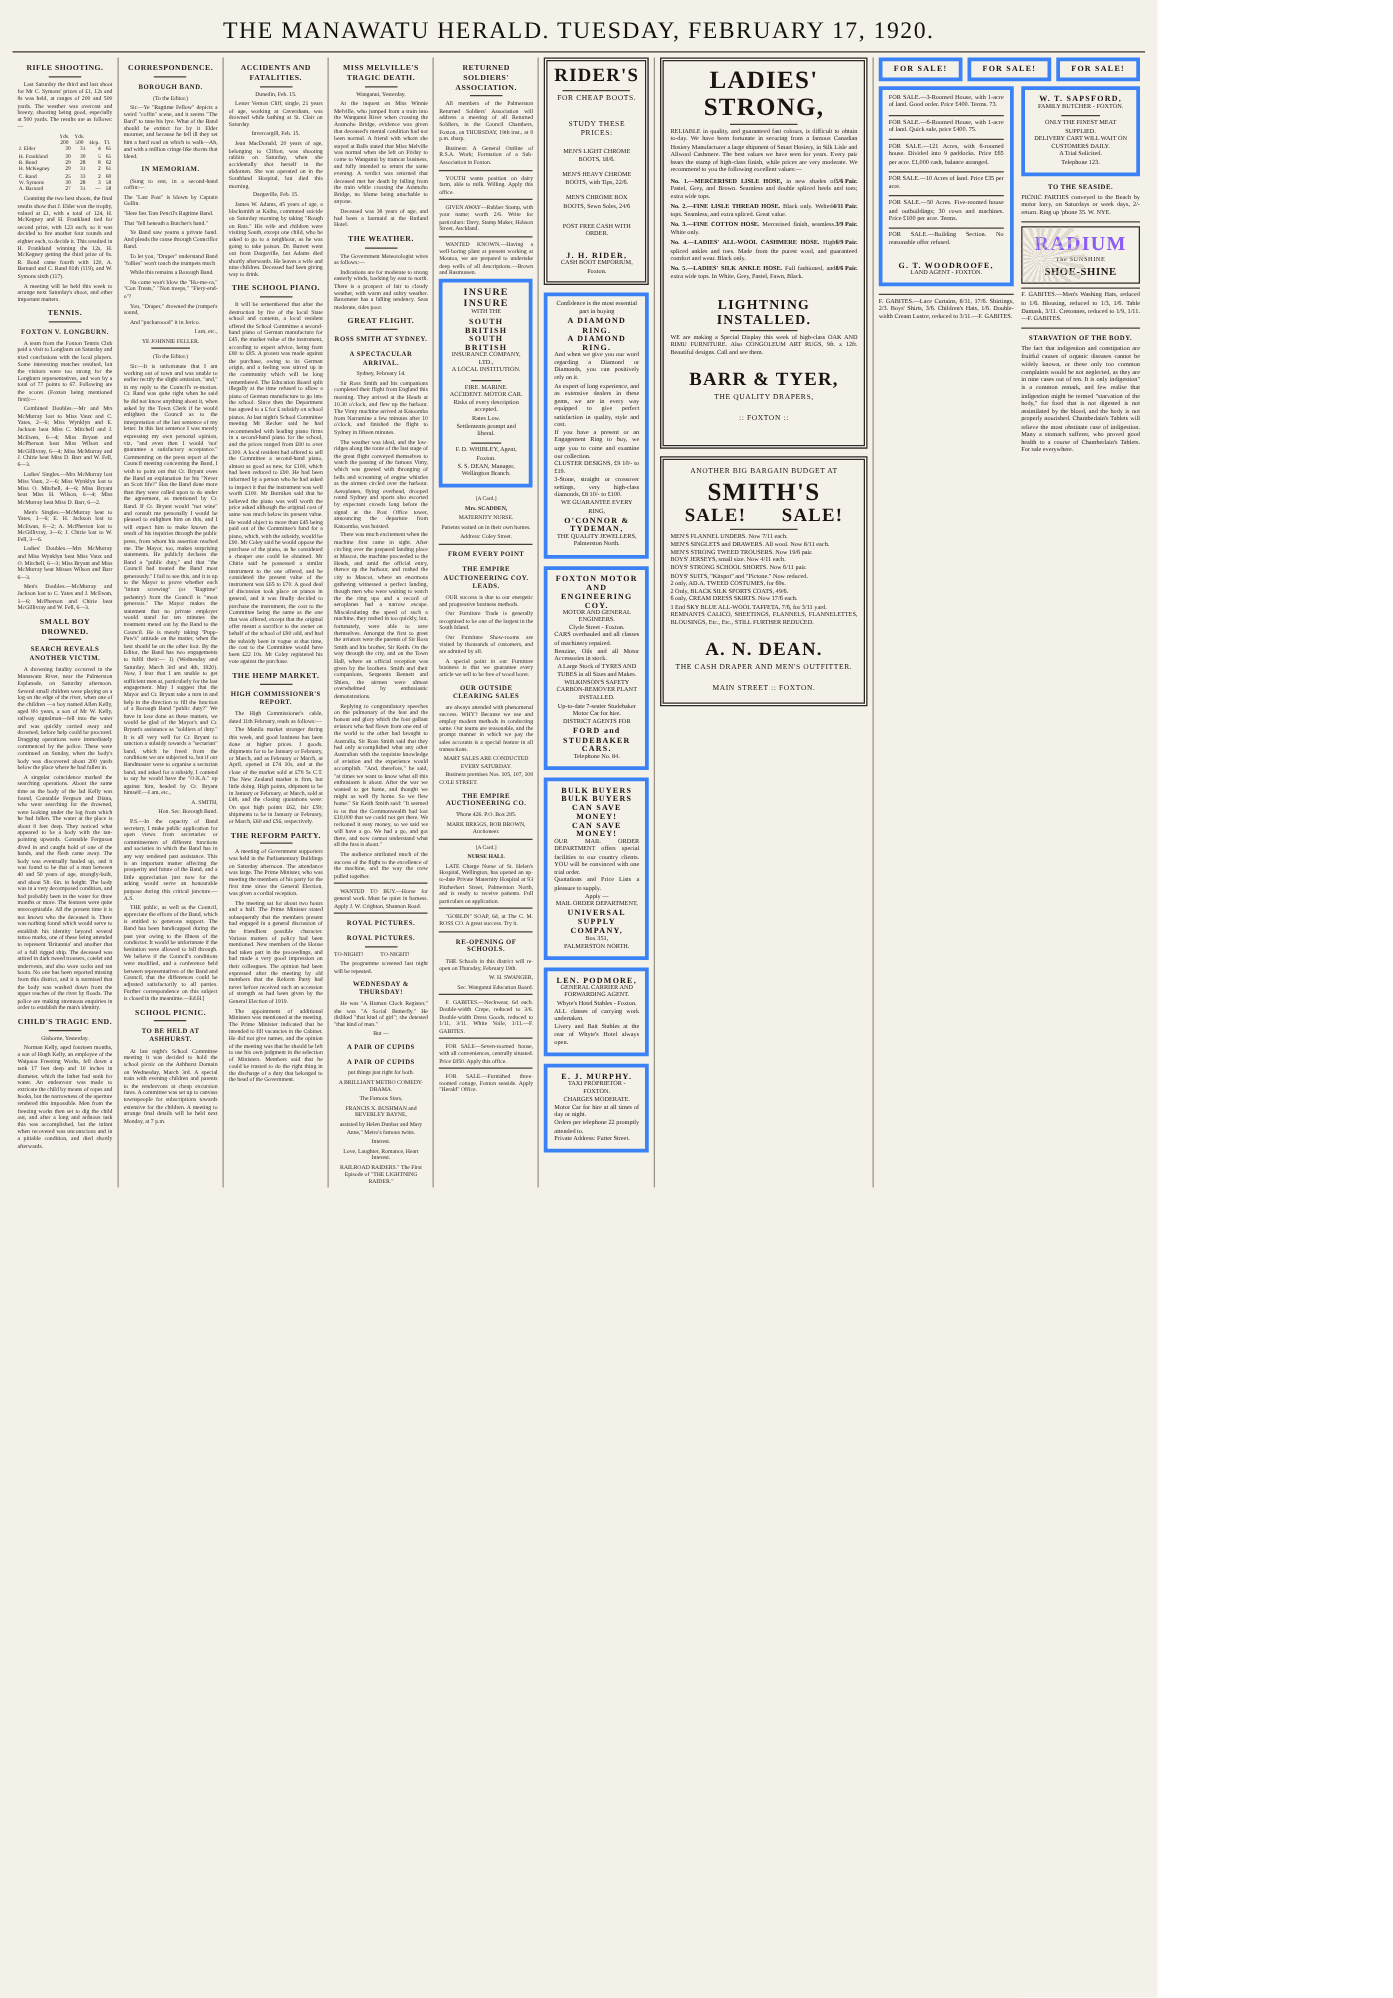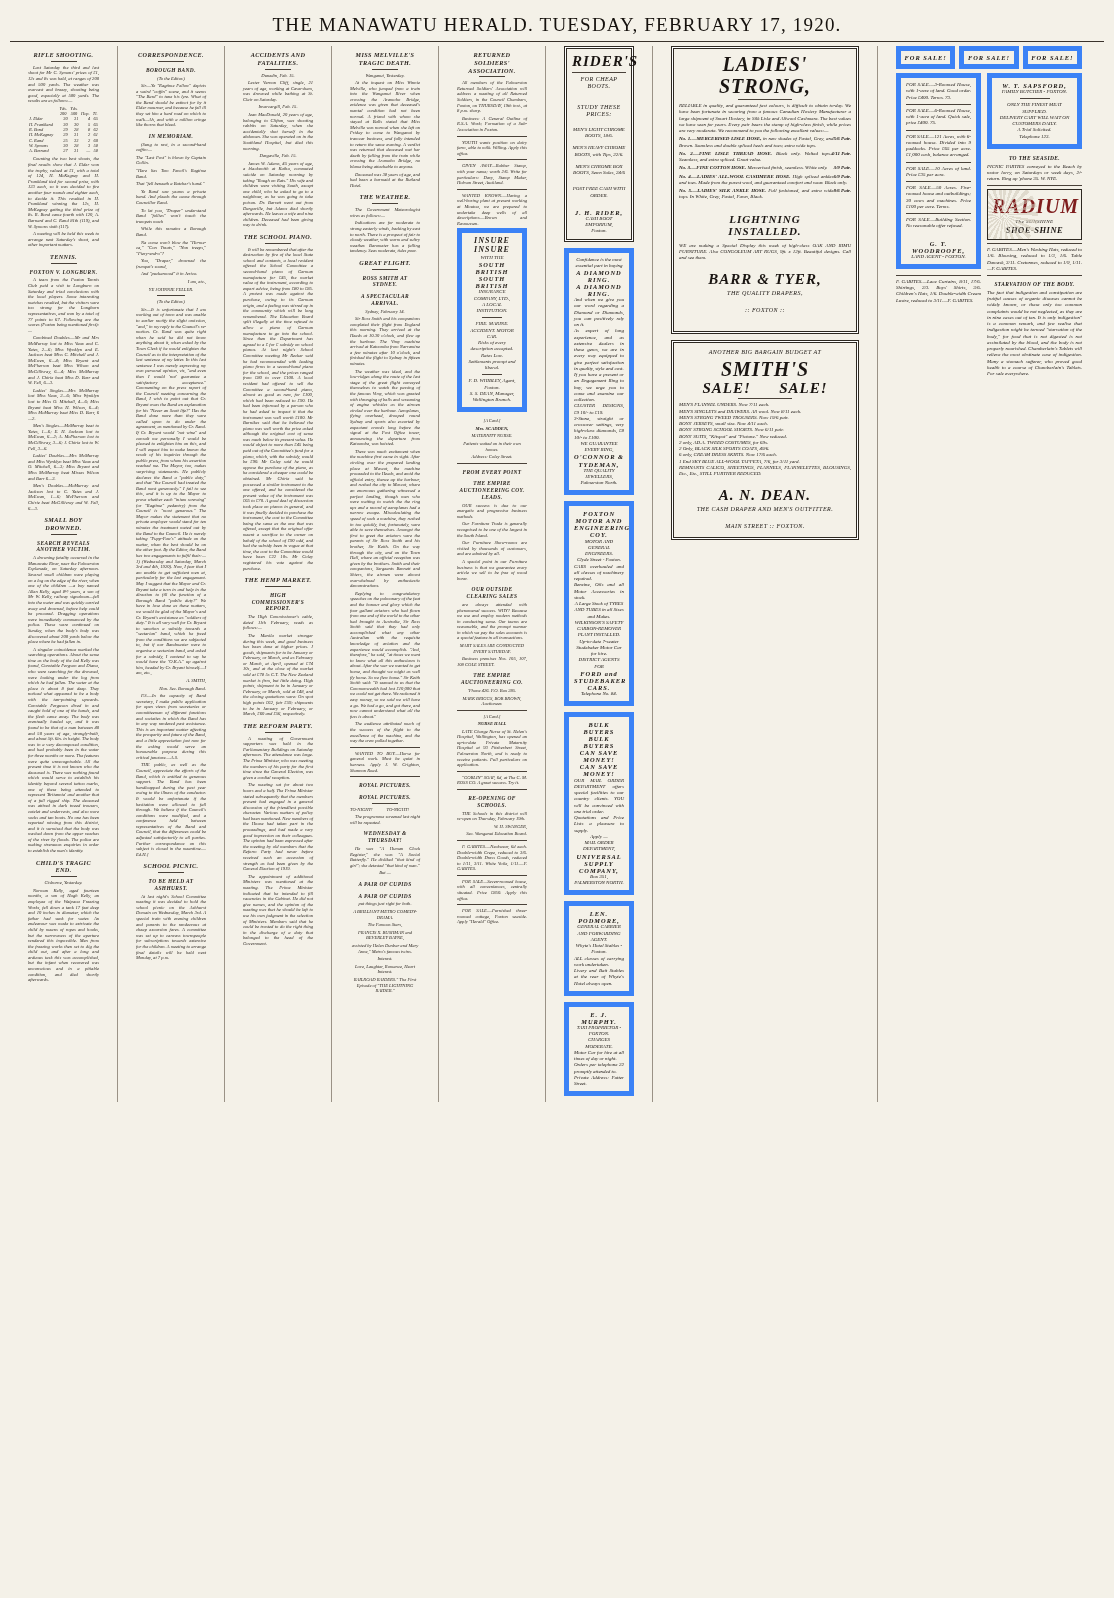--- a/index.html
+++ b/index.html
@@ -3,21 +3,21 @@
 <meta charset="utf-8">
 <style>
   html,body{margin:0;padding:0;background:#ffffff;}
   body{
     width:1114px;
     font-family:"Liberation Serif", serif;
     color:#1a1512;
     -webkit-font-smoothing:none;
   }
   .page{
-    width:1114px;
+    width:926px;
     min-height:1598px;
     background:#f4f1e8;
     position:relative;
     box-sizing:border-box;
     padding:8px 10px 10px 10px;
   }
   .masthead{
     text-align:center;
     font-family:"Liberation Serif", serif;
     font-size:19px;
@@ -30,26 +30,25 @@
     border-top:1px solid #3a332c;
     margin:0 0 4px 0;
   }
   .cols{
     display:flex;
     align-items:stretch;
     gap:0;
   }
   .col{
     box-sizing:border-box;
-    padding:0 18px;
+    padding:0 4px;
     border-left:1px solid #9a9286;
     font-size:4.6px;
     line-height:1.22;
     text-align:justify;
-    font-style:italic;
   }
   .col:first-child{border-left:none;}
   .c1{width:107px;}
   .c2{width:107px;}
   .c3{width:107px;}
   .c4{width:107px;}
   .c5{width:107px;}
   .c6{width:107px;}
   .c7{width:225px;}
   .c8{width:223px;}
@@ -85,21 +84,21 @@
     border-collapse:collapse;
     font-size:4.4px;
     margin:1px 0 3px 0;
   }
   .tbl td{padding:0 1px;line-height:1.2;}
   .tbl td.n{text-align:right;}
   .tbl td.c{text-align:center;}
 
   
   .adbox{
-    border:5px solid #3b82f6;
+    border:3px solid #3b82f6;
     padding:4px 5px;
     margin:0 0 6px 0;
     box-sizing:border-box;
   }
   .adbox.dbl{
     border:1px solid #2e2922;
     box-shadow:0 0 0 1px #fff inset, 0 0 0 2px #2e2922 inset;
     padding:6px 7px;
   }
   .ad-title{
@@ -123,22 +122,22 @@
   .halfrule{width:40%;border-top:1px solid #4a423a;margin:3px auto;}
   .hr{border-top:1px solid #4a423a;margin:3px 0;}
   .radium{
     position:relative;
     border:1px solid #2e2922;
     padding:4px;
     text-align:center;
     overflow:hidden;
   }
   .radium .word{
-    font-size:20px;font-weight:bold;letter-spacing:1px;
-    color:#7f1d1d;
+    font-size:16px;font-weight:bold;letter-spacing:1px;
+    color:#8b5cf6;
   }
   .radium .sun{
     font-size:5px;letter-spacing:.5px;
   }
   .radium .shoe{font-size:8.5px;font-weight:bold;letter-spacing:.5px;}
   .sunburst{
     position:absolute;left:-20px;top:-10px;width:70px;height:70px;
     background:
       repeating-conic-gradient(from 0deg, #cfc8b8 0deg 7deg, transparent 7deg 14deg);
     border-radius:50%;

